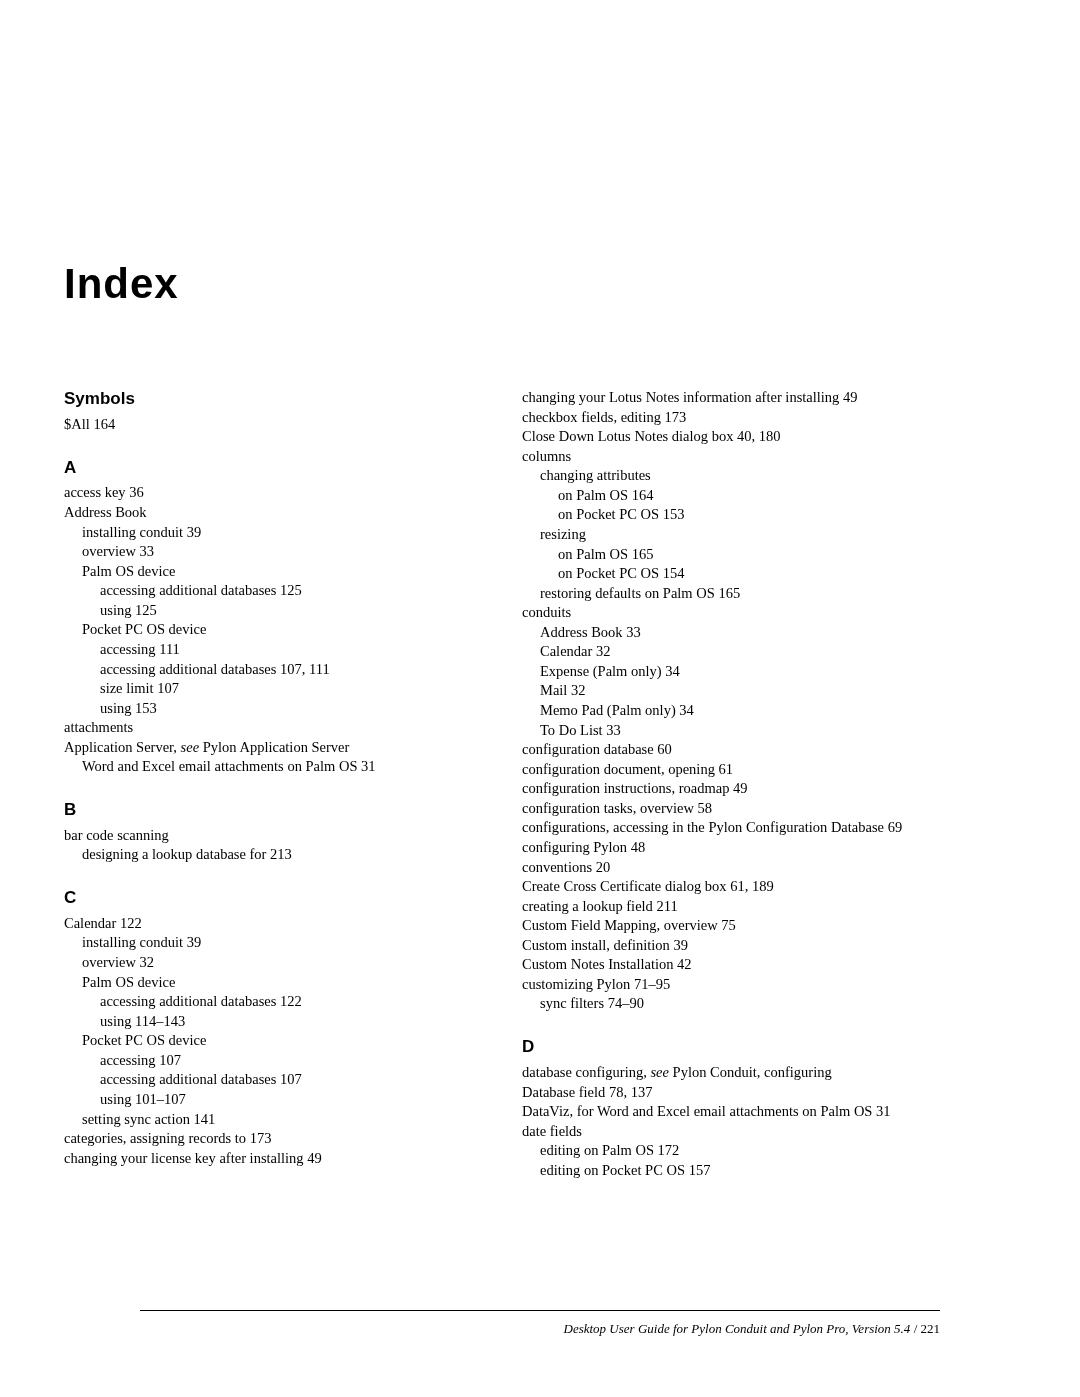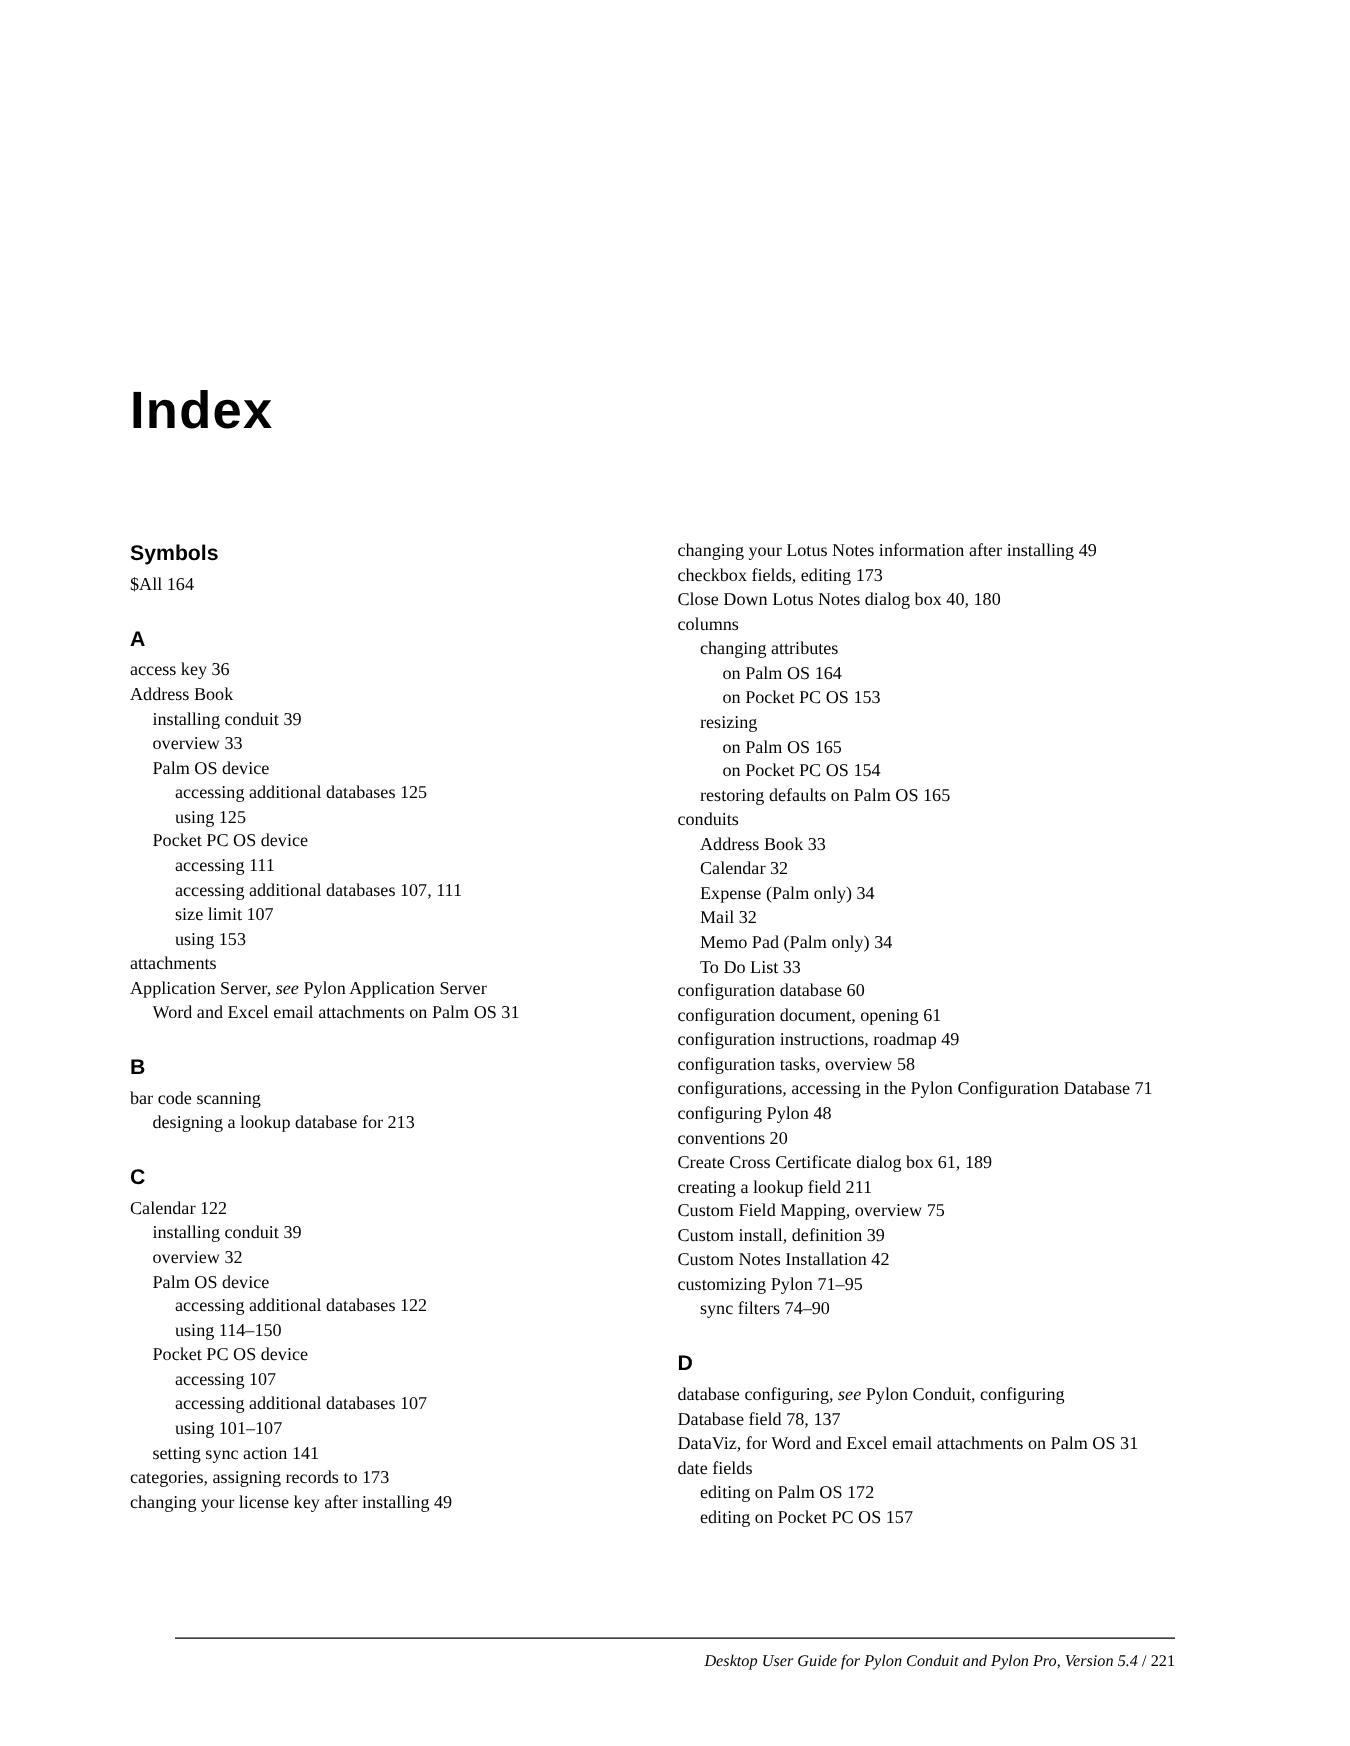--- a/index.html
+++ b/index.html
@@ -8,23 +8,22 @@
     background: #fff;
     font-family: Georgia, 'Times New Roman', serif;
     font-size: 14.5px;
     color: #000;
     width: 1080px;
     height: 1397px;
     box-sizing: border-box;
     position: relative;
   }
   .page {
-    padding: 260px 140px 70px 104px;
+    padding: 260px 140px 70px 64px;
     box-sizing: border-box;
-    margin-top: 44px;
   }
   .page-title {
     font-family: "Trebuchet MS", Arial, sans-serif;
     font-size: 42px;
     font-weight: bold;
     letter-spacing: 1px;
     margin: 0 0 80px 0;
   }
   .columns {
     column-count: 2;
@@ -88,21 +87,21 @@
       <div class="line ind1">Word and Excel email attachments on Palm OS  31</div>
       <div class="section-head">B</div>
       <div class="line">bar code scanning</div>
       <div class="line ind1">designing a lookup database for  213</div>
       <div class="section-head">C</div>
       <div class="line">Calendar  122</div>
       <div class="line ind1">installing conduit  39</div>
       <div class="line ind1">overview  32</div>
       <div class="line ind1">Palm OS device</div>
       <div class="line ind2">accessing additional databases  122</div>
-      <div class="line ind2">using  114–150</div>
+      <div class="line ind2">using  114–143</div>
       <div class="line ind1">Pocket PC OS device</div>
       <div class="line ind2">accessing  107</div>
       <div class="line ind2">accessing additional databases  107</div>
       <div class="line ind2">using  101–107</div>
       <div class="line ind1">setting sync action  141</div>
       <div class="line">categories, assigning records to  173</div>
       <div class="line">changing your license key after installing  49</div>
       <div class="line">changing your Lotus Notes information after installing  49</div>
       <div class="line">checkbox fields, editing  173</div>
       <div class="line">Close Down Lotus Notes dialog box  40, 180</div>
@@ -118,21 +117,21 @@
       <div class="line ind1">Address Book  33</div>
       <div class="line ind1">Calendar  32</div>
       <div class="line ind1">Expense (Palm only)  34</div>
       <div class="line ind1">Mail  32</div>
       <div class="line ind1">Memo Pad (Palm only)  34</div>
       <div class="line ind1">To Do List  33</div>
       <div class="line">configuration database  60</div>
       <div class="line">configuration document, opening  61</div>
       <div class="line">configuration instructions, roadmap  49</div>
       <div class="line">configuration tasks, overview  58</div>
-      <div class="line">configurations, accessing in the Pylon Configuration Database  71</div>
+      <div class="line">configurations, accessing in the Pylon Configuration Database  69</div>
       <div class="line">configuring Pylon  48</div>
       <div class="line">conventions  20</div>
       <div class="line">Create Cross Certificate dialog box  61, 189</div>
       <div class="line">creating a lookup field  211</div>
       <div class="line">Custom Field Mapping, overview  75</div>
       <div class="line">Custom install, definition  39</div>
       <div class="line">Custom Notes Installation  42</div>
       <div class="line">customizing Pylon  71–95</div>
       <div class="line ind1">sync filters  74–90</div>
       <div class="section-head">D</div>

